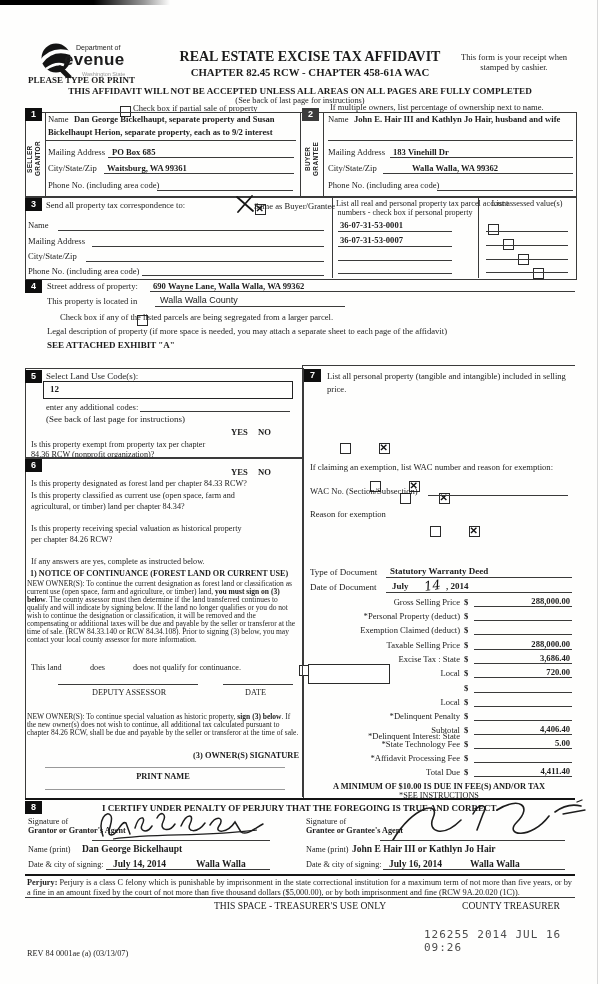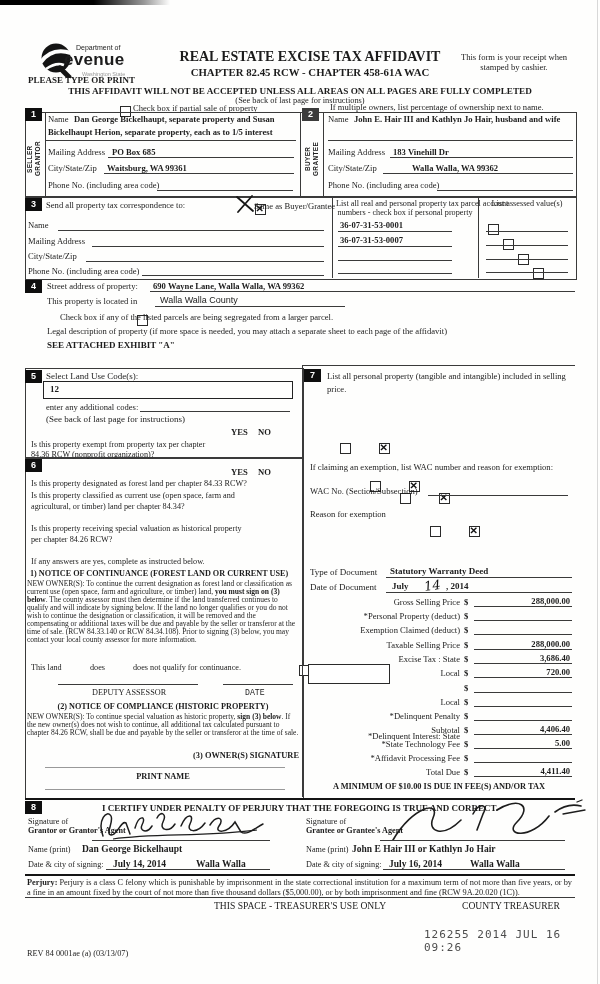--- a/index.html
+++ b/index.html
@@ -69,21 +69,21 @@
   <div class="a vl" style="left:300px;top:112px;height:84px;"></div>
   <div class="a vl" style="left:45px;top:112px;height:84px;"></div>
   <div class="a vl" style="left:323px;top:112px;height:84px;"></div>
 
   <div class="a badge" style="left:25px;top:108px;">1</div>
   <div class="a vert" style="left:26px;top:124px;">SELLER</div>
   <div class="a vert" style="left:34px;top:124px;">GRANTOR</div>
 
   <div class="a t" style="left:48px;top:115px;">Name</div>
   <div class="a t b" style="left:74px;top:115px;">Dan George Bickelhaupt, separate property and Susan</div>
-  <div class="a t b" style="left:48px;top:128px;">Bickelhaupt Herion, separate property, each as to 1/5 interest</div>
+  <div class="a t b" style="left:48px;top:128px;">Bickelhaupt Herion, separate property, each as to 9/2 interest</div>
   <div class="a line" style="left:46px;top:140px;width:250px;"></div>
   <div class="a t" style="left:48px;top:148px;">Mailing Address</div>
   <div class="a t b" style="left:112px;top:148px;">PO Box 685</div>
   <div class="a line" style="left:108px;top:157px;width:186px;"></div>
   <div class="a t" style="left:48px;top:164px;">City/State/Zip</div>
   <div class="a t b" style="left:107px;top:164px;text-align:center;">Waitsburg, WA  99361</div>
   <div class="a line" style="left:104px;top:173px;width:190px;"></div>
   <div class="a t" style="left:48px;top:181px;">Phone No. (including area code)</div>
   <div class="a line" style="left:157px;top:190px;width:136px;"></div>
 
@@ -198,23 +198,22 @@
 
   <div class="a t8" style="left:31px;top:663px;">This land</div>
   <span class="a cb" style="left:74px;top:662px;"></span>
   <div class="a t8" style="left:90px;top:663px;">does</div>
   <span class="a cb" style="left:117px;top:662px;"></span>
   <div class="a t8" style="left:133px;top:663px;">does not  qualify for continuance.</div>
 
   <div class="a line" style="left:58px;top:684px;width:140px;"></div>
   <div class="a line" style="left:223px;top:684px;width:70px;"></div>
   <div class="a t8" style="left:92px;top:688px;">DEPUTY ASSESSOR</div>
-  <div class="a t8" style="left:245px;top:688px;font-family:Liberation Mono, monospace;">DATE</div>
-
-  <div class="a b ctr" style="left:27px;top:702px;width:272px;font-size:8.2px;white-space:nowrap;">(2) NOTICE OF COMPLIANCE (HISTORIC PROPERTY)</div>
+  <div class="a t8" style="left:245px;top:688px;">DATE</div>
+
   <div class="a body7" style="left:27px;top:713px;width:272px;"><span>NEW OWNER(S): To continue special valuation as historic property, </span><span class="b">sign (3) below</span><span>. If the new owner(s) does not wish to continue, all additional tax calculated pursuant to chapter 84.26 RCW, shall be due and payable by the seller or transferor at the time of sale.</span></div>
   <div class="a b ctr" style="left:27px;top:751px;width:272px;font-size:8.4px;text-align:right;">(3) OWNER(S) SIGNATURE</div>
   <div class="a faint" style="left:45px;top:767px;width:240px;"></div>
   <div class="a b ctr" style="left:27px;top:772px;width:272px;font-size:8.4px;">PRINT NAME</div>
   <div class="a faint" style="left:45px;top:789px;width:240px;"></div>
 
   
   <div class="a line" style="left:302px;top:365px;width:273px;"></div>
   <div class="a vl" style="left:302px;top:365px;height:432px;"></div>
   <div class="a badge" style="left:304px;top:369px;">7</div>
@@ -244,20 +243,21 @@
   <div class="a rt t" style="left:302px;top:669px;width:158px;">Local</div><div class="a t b" style="left:464px;top:669px;">$</div><div class="a line" style="left:474px;top:677px;width:98px;"></div><div class="a rt t b" style="left:470px;top:668px;width:100px;">720.00</div>
   <div class="a rt t" style="left:302px;top:684px;width:158px;margin-top:48px;">*Delinquent Interest:  State</div><div class="a t b" style="left:464px;top:684px;">$</div><div class="a line" style="left:474px;top:692px;width:98px;"></div><div class="a rt t b" style="left:470px;top:683px;width:100px;"></div>
   <div class="a rt t" style="left:302px;top:698px;width:158px;">Local</div><div class="a t b" style="left:464px;top:698px;">$</div><div class="a line" style="left:474px;top:706px;width:98px;"></div><div class="a rt t b" style="left:470px;top:697px;width:100px;"></div>
   <div class="a rt t" style="left:302px;top:712px;width:158px;">*Delinquent Penalty</div><div class="a t b" style="left:464px;top:712px;">$</div><div class="a line" style="left:474px;top:720px;width:98px;"></div><div class="a rt t b" style="left:470px;top:711px;width:100px;"></div>
   <div class="a rt t" style="left:302px;top:726px;width:158px;">Subtotal</div><div class="a t b" style="left:464px;top:726px;">$</div><div class="a line" style="left:474px;top:734px;width:98px;"></div><div class="a rt t b" style="left:470px;top:725px;width:100px;">4,406.40</div>
   <div class="a rt t" style="left:302px;top:740px;width:158px;">*State Technology Fee</div><div class="a t b" style="left:464px;top:740px;">$</div><div class="a line" style="left:474px;top:748px;width:98px;"></div><div class="a rt t b" style="left:470px;top:739px;width:100px;">5.00</div>
   <div class="a rt t" style="left:302px;top:754px;width:158px;">*Affidavit Processing Fee</div><div class="a t b" style="left:464px;top:754px;">$</div><div class="a line" style="left:474px;top:762px;width:98px;"></div><div class="a rt t b" style="left:470px;top:753px;width:100px;"></div>
   <div class="a rt t" style="left:302px;top:768px;width:158px;">Total Due</div><div class="a t b" style="left:464px;top:768px;">$</div><div class="a line" style="left:474px;top:776px;width:98px;"></div><div class="a rt t b" style="left:470px;top:767px;width:100px;">4,411.40</div>
 
   <div class="a b ctr" style="left:305px;top:782px;width:268px;font-size:8.4px;">A MINIMUM OF $10.00 IS DUE IN FEE(S) AND/OR TAX</div>
+  <div class="a ctr" style="left:305px;top:791px;width:268px;font-size:8.2px;">*SEE INSTRUCTIONS</div>
 
   
   <div class="a thk" style="left:25px;top:798px;width:550px;"></div>
   <div class="a badge" style="left:25px;top:801px;">8</div>
   <div class="a b ctr" style="left:80px;top:803px;width:440px;font-size:9px;white-space:nowrap;">I CERTIFY UNDER PENALTY OF PERJURY THAT THE FOREGOING IS TRUE AND CORRECT.</div>
 
   <div class="a t8" style="left:28px;top:817px;">Signature of</div>
   <div class="a t8 b" style="left:28px;top:826px;">Grantor or Grantor's Agent</div>
   <div class="a" style="left:95px;top:806px;">
     <svg width="175" height="36" viewBox="0 0 175 36">

